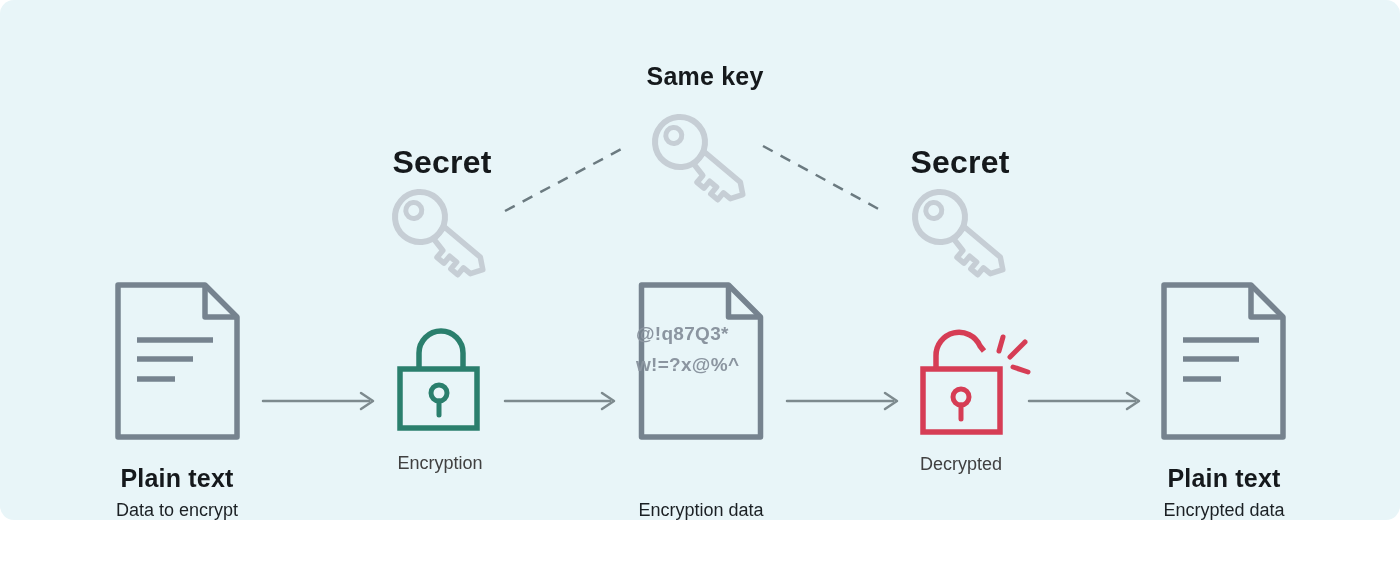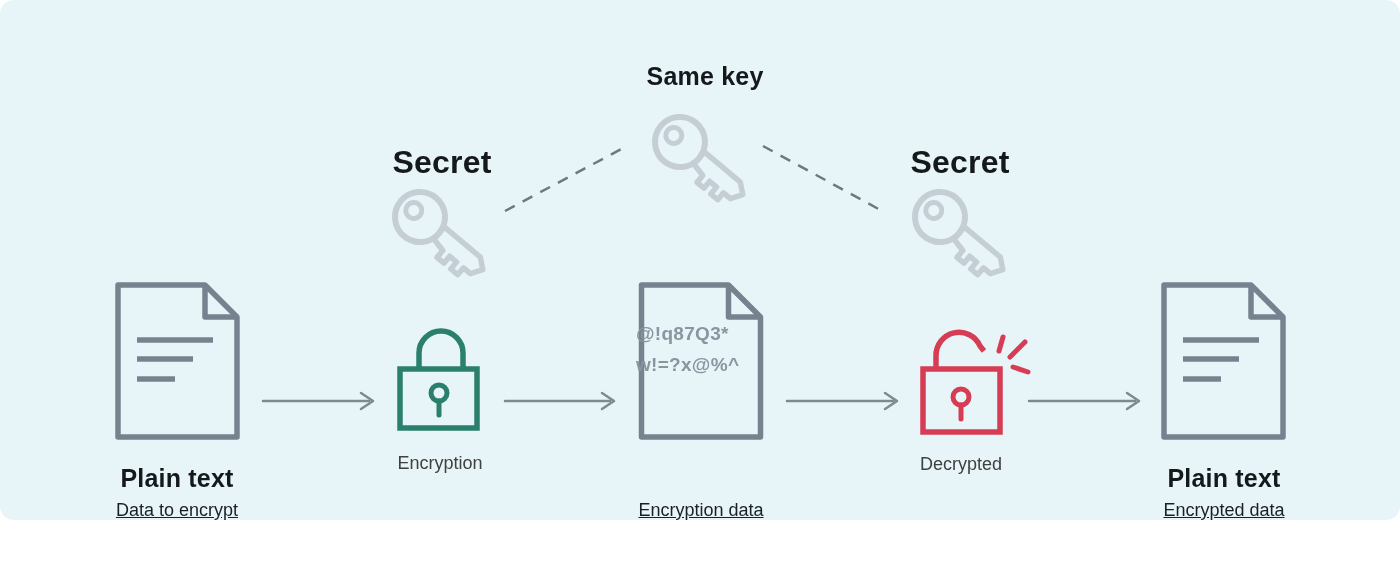--- a/index.html
+++ b/index.html
@@ -9,21 +9,21 @@
     background:#e8f5f8;
     border-radius:14px;
     overflow:hidden;
     font-family:"Liberation Sans", sans-serif;
     color:#15191c;
   }
   .abs{position:absolute;}
   .centered{position:absolute;transform:translateX(-50%);white-space:nowrap;text-align:center;}
   .title-lg{font-size:25px;font-weight:700;letter-spacing:.2px;}
   .title-md{font-size:32px;font-weight:700;letter-spacing:.2px;}
-  .sub{font-size:18px;font-weight:400;color:#1b2024;text-decoration:underline;}
+  .sub{font-size:18px;font-weight:400;color:#1b2024;}
   .step{font-size:18px;font-weight:400;color:#404040;}
   .cipher-lines{
     position:absolute;left:636px;top:318px;width:130px;
     font-size:19px;line-height:31px;font-weight:700;
     color:#8b95a0;text-align:left;letter-spacing:.3px;
   }
   svg{display:block;}
 </style>
 </head>
 <body>

